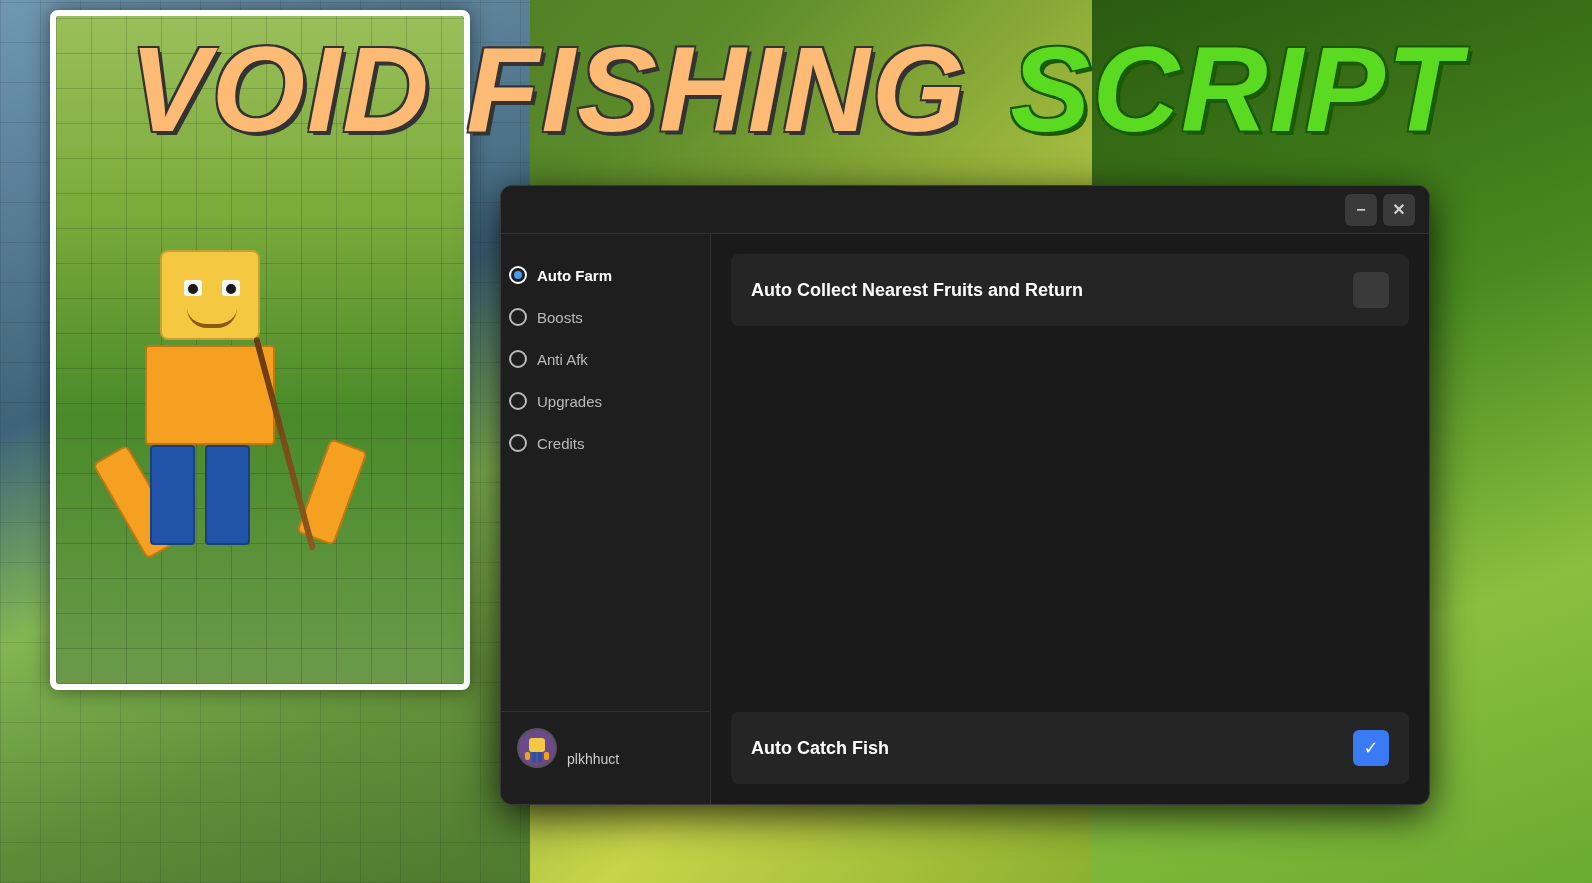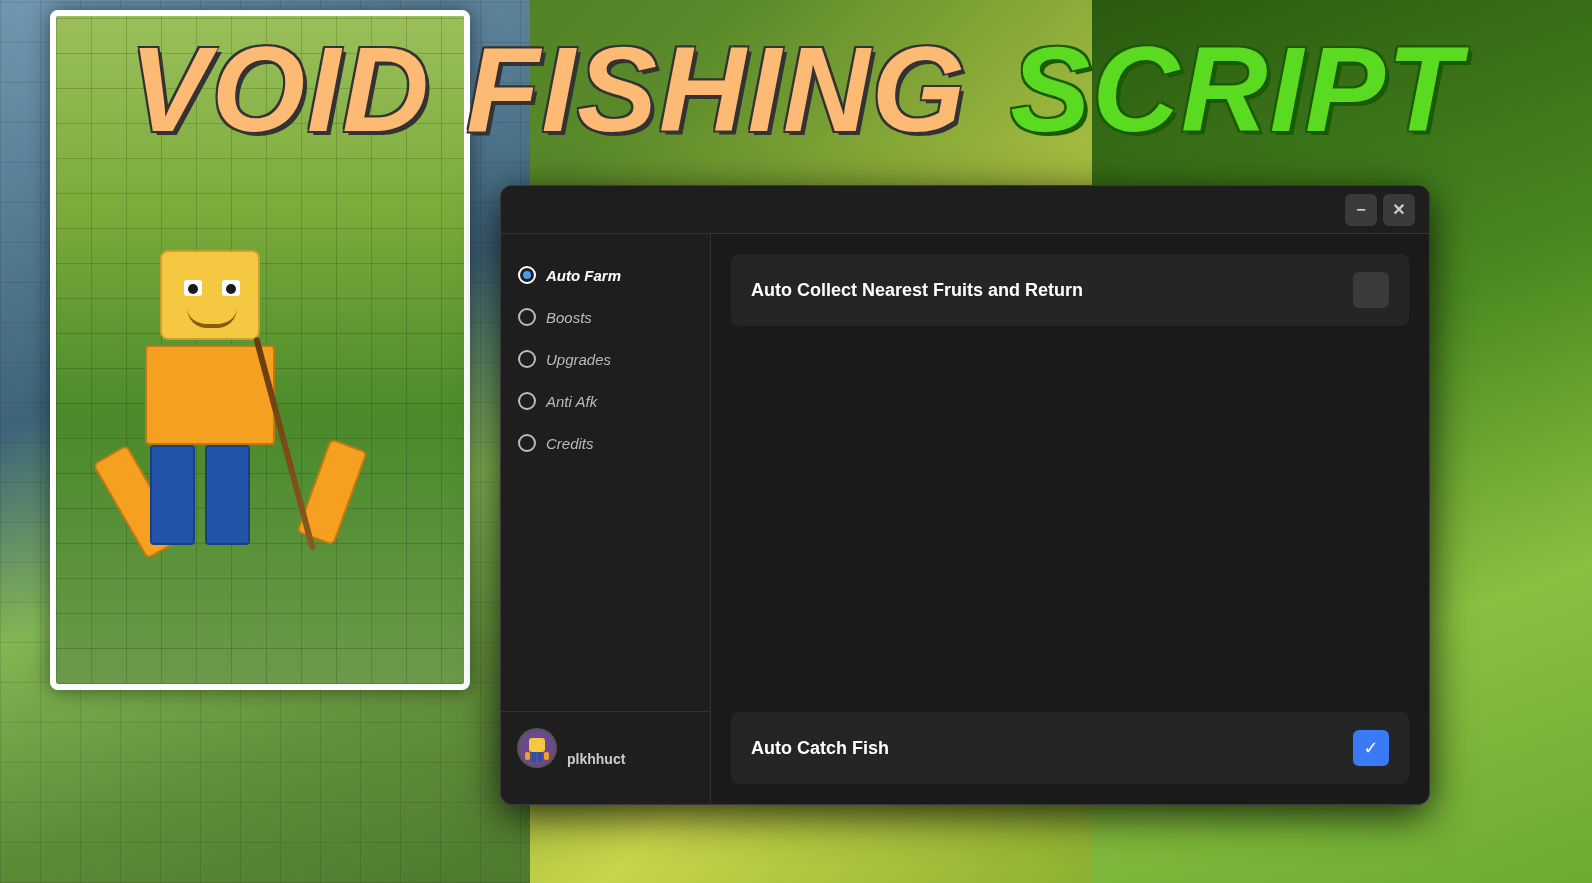--- a/index.html
+++ b/index.html
@@ -304,28 +304,27 @@
       background: #1e1e1e;
       border-right: 1px solid #333;
       padding: 20px 0;
       flex-shrink: 0;
       border-radius: 0 0 0 12px;
     }
 
     .sidebar-item {
       display: flex;
       align-items: center;
-      padding: 12px 17px;
+      padding: 12px 8px;
       color: #bbb;
       font-size: 15px;
       font-weight: 500;
       cursor: pointer;
       gap: 10px;
       transition: background 0.15s;
-      font-style: italic;
     }
 
     .sidebar-item.active {
       color: #ffffff;
       font-weight: 700;
     }
 
     .sidebar-icon {
       width: 18px;
       height: 18px;
@@ -364,21 +363,21 @@
       display: flex; align-items: center; justify-content: center;
     }
 
     .user-avatar svg {
       width: 36px; height: 36px;
     }
 
     .user-name {
       color: #ccc;
       font-size: 14px;
-      font-weight: 700;
+      font-weight: 400;
       margin-top: 22px;
     }
 
     
     .gui-content {
       flex: 1;
       padding: 20px;
       display: flex;
       flex-direction: column;
       gap: 24px;
@@ -490,26 +489,26 @@
           </div>
 
           <div class="sidebar-item">
             <div class="sidebar-icon"></div>
             <span>Boosts</span>
           </div>
 
 
           <div class="sidebar-item">
             <div class="sidebar-icon"></div>
-            <span>Upgrades</span>
+            <span>Anti Afk</span>
           </div>
 
           <div class="sidebar-item">
             <div class="sidebar-icon"></div>
-            <span>Anti Afk</span>
+            <span>Upgrades</span>
           </div>
 
           <div class="sidebar-item">
             <div class="sidebar-icon"></div>
             <span>Credits</span>
           </div>
 
         </div>
 
         <div class="gui-user-area">

